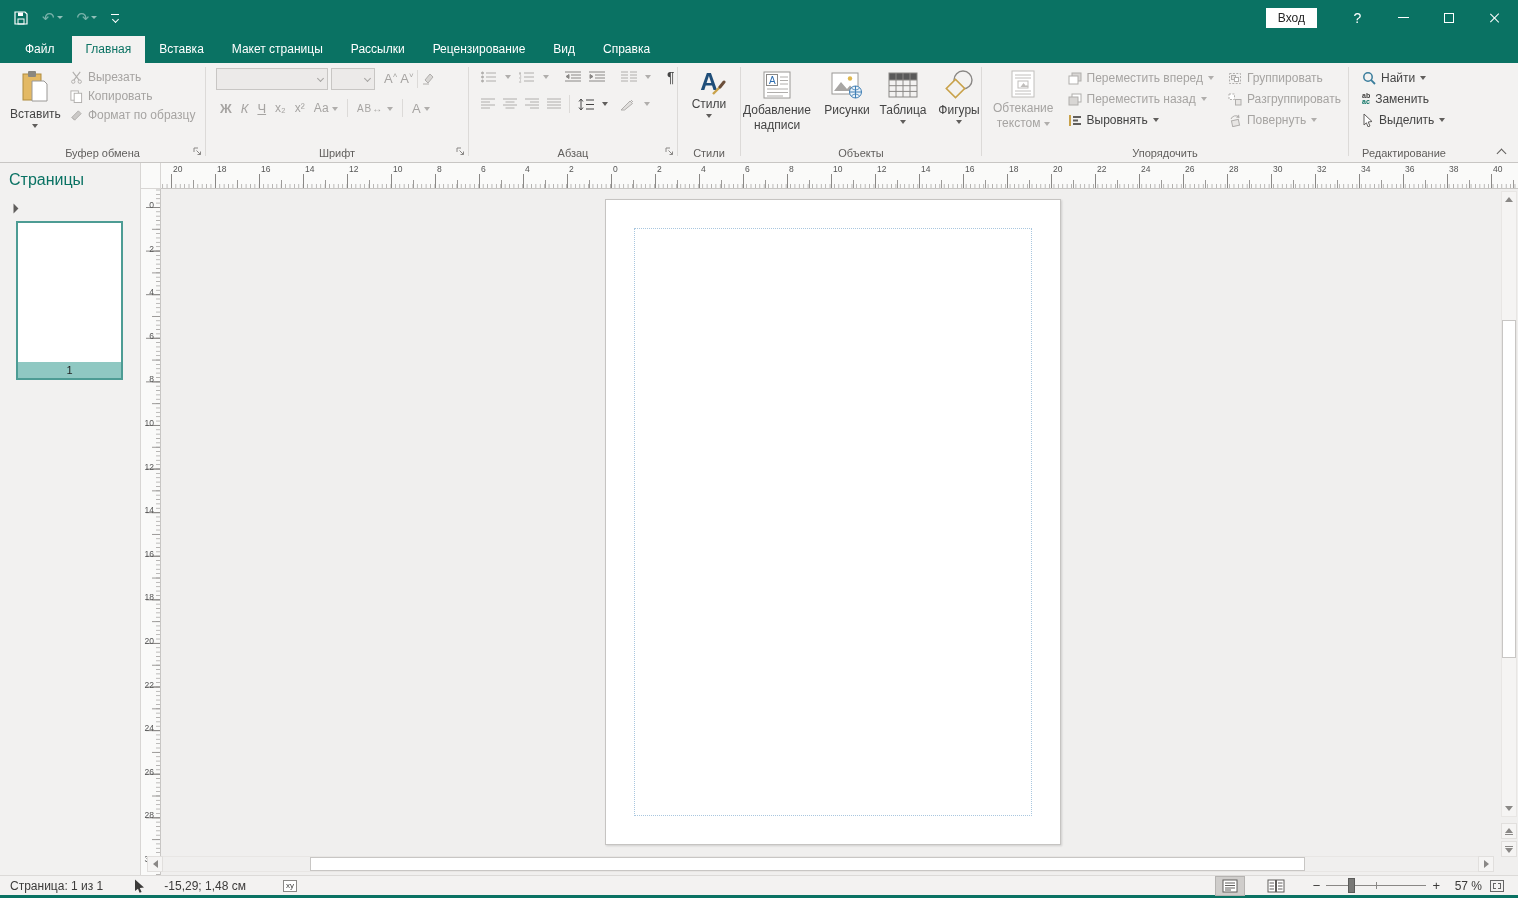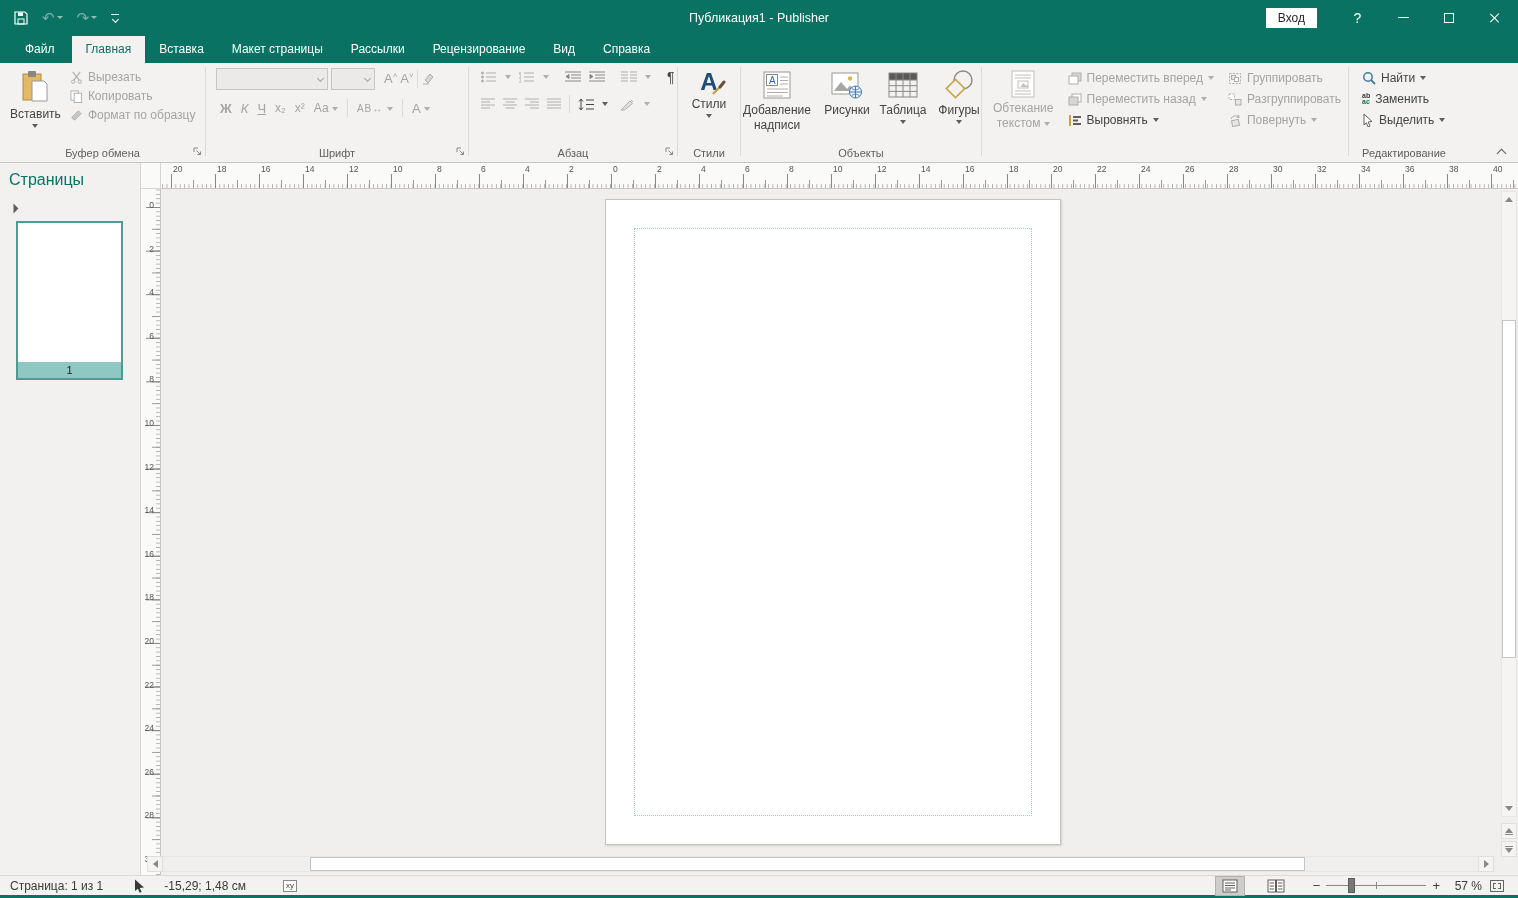--- a/index.html
+++ b/index.html
@@ -163,21 +163,20 @@
         </span>
       <span class="qbtn ghost">
           <span>↷</span>
           <span class="mini-dd"></span>
         </span>
       <span class="qbtn qat-custom">
           <span class="bar"></span>
           <span class="chev"></span>
         </span>
     </div>
-    <div class="title-text">Публикация1 - Publisher</div>
     <div class="tb-right">
       <button class="signin-btn">Вход</button>
       <span class="help-q">?</span>
       <span class="winbtn">
           <span class="min-ic"></span>
         </span>
       <span class="winbtn">
           <span class="max-ic"></span>
         </span>
       <span class="winbtn">
@@ -551,20 +550,23 @@
                   <path d="M3 5 A5 5 0 0 1 11 3" fill="none" stroke="#b0aeac"></path>
                   <path d="M11 0.5 l0.5 3.5 -3.5 -0.5 z" fill="#b0aeac"></path>
                   <rect x="4" y="6" width="7" height="6" transform="rotate(-12 7.5 9)" fill="#e8e6e4" stroke="#b0aeac"></rect>
                 </svg>
               </span>
             <span>Повернуть</span>
               <span class="tri dim"></span>
           </div>
         </div>
       </div>
+      <div class="glabel">
+          <span>Упорядочить</span>
+        </div>
     </div>
     <div class="gsep"></div>
 
     <div class="rgroup" style="width:110px">
       <div class="gcontent" style="padding-left:10px;">
         <div class="arr-col">
           <div class="rbtn">
             <span class="ficon">
                 <svg width="14" height="14" viewBox="0 0 14 14">
                   <circle cx="6" cy="6" r="4.2" fill="none" stroke="#3A7D9C" stroke-width="1.5"></circle>

